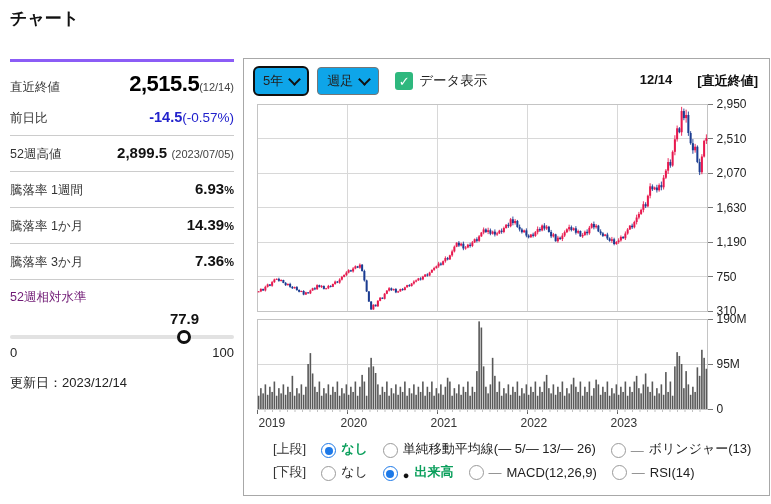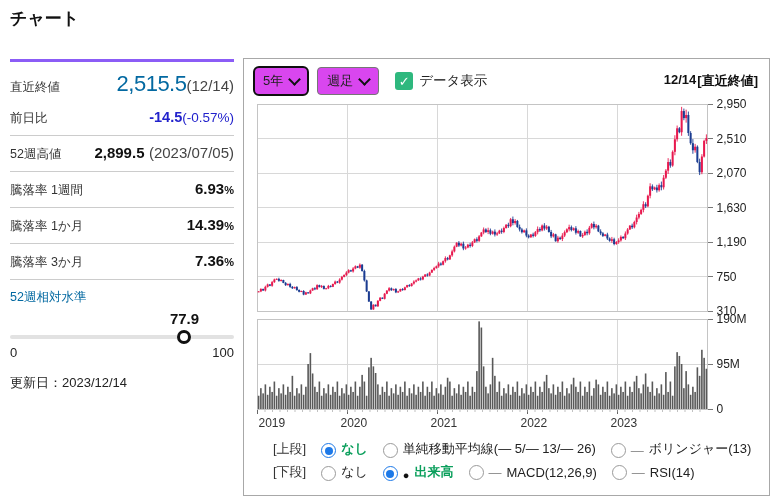--- a/index.html
+++ b/index.html
@@ -7,53 +7,53 @@
        font-family:"Liberation Sans","DejaVu Sans",sans-serif;color:#222;}
   .title{position:absolute;left:10px;top:7px;font-size:17px;font-weight:bold;color:#111;}
 
   
   .summary{position:absolute;left:10px;top:59px;width:224px;border-top:3px solid #8b5cf6;}
   .srow{display:flex;justify-content:space-between;align-items:baseline;
         padding:8px 0;border-bottom:1px solid #ccc;}
   .srow.no-line{border-bottom:none;padding:9px 0 3px;}
   .slabel{font-size:12.5px;color:#333;white-space:nowrap;}
   .sval{text-align:right;white-space:nowrap;}
-  .big{font-size:22px;font-weight:normal;color:#0369a1;letter-spacing:-0.5px;}
-  .sub{font-size:15px;color:#444;}
+  .big{font-size:22px;font-weight:bold;color:#000000;letter-spacing:-0.5px;}
+  .sub{font-size:11px;color:#444;}
   .val{font-size:15px;font-weight:bold;color:#111;}
   .unit{font-size:11px;font-weight:bold;color:#111;}
   .blue-val{font-size:14.5px;font-weight:bold;color:#2222cc;text-align:center;}
   .blue-sub{font-size:13.5px;color:#2222cc;}
-  .rel-label{padding:9px 0 2px;font-size:12.5px;color:#0369a1;}
+  .rel-label{padding:9px 0 2px;font-size:12.5px;color:#701a75;}
   .slider-wrap{position:relative;height:50px;margin-top:2px;}
   .slider-value{position:absolute;top:0;transform:translateX(-50%);
                 font-size:15px;font-weight:bold;color:#111;}
   .slider-track{position:absolute;top:25px;left:0;right:0;height:4px;
                 background:#e2e2e2;border-radius:2px;}
   .slider-knob{position:absolute;top:-5px;width:14px;height:14px;box-sizing:border-box;
                border:3px solid #111;background:#fff;border-radius:50%;transform:translateX(-50%);}
   .slider-scale{position:absolute;top:35px;left:0;right:0;display:flex;
                 justify-content:space-between;font-size:13px;color:#222;}
   .updated{text-align:left;font-size:13px;color:#222;margin-top:14px;}
 
   
   .panel{position:absolute;left:243px;top:58px;width:525px;height:436px;
          border:1px solid #a8a8a8;background:#fff;}
   .controls{position:absolute;left:9px;top:8px;right:11px;height:28px;
             display:flex;align-items:center;gap:8px;}
   .select{display:flex;align-items:center;border:1px solid #767676;border-radius:4px;
-          padding:4px 9px;font-size:13px;background:#d946ef;cursor:pointer;white-space:nowrap;}
+          padding:4px 9px;font-size:13px;background:#0ea5e9;cursor:pointer;white-space:nowrap;}
   .select.strong{border:2px solid #0f0f0f;border-radius:6px;padding:4px 8px;}
   .chev{width:7px;height:7px;border-right:2px solid #111;border-bottom:2px solid #111;
         transform:rotate(45deg);margin:-3px 0 0 7px;}
   .chk{display:flex;align-items:center;gap:6px;font-size:13.5px;margin-left:8px;cursor:pointer;}
   .cbox{width:18px;height:18px;background:#c9c9c9;border-radius:3px;color:#fff;
         font-size:13px;font-weight:bold;display:flex;align-items:center;justify-content:center;}
   .cbox.on{background:#2eb87e;}
-  .date-tag{margin-left:auto;font-size:13px;font-weight:bold;color:#111;display:flex;gap:1px;white-space:nowrap;}
+  .date-tag{margin-left:auto;font-size:13px;font-weight:bold;color:#111;display:flex;gap:25px;white-space:nowrap;}
   #chart-svg{position:absolute;left:0;top:0;}
   #chart-svg text{font-family:"Liberation Sans","DejaVu Sans",sans-serif;}
 
   
   .ind{position:absolute;left:29px;top:381px;display:flex;flex-direction:column;gap:5px;
        font-size:13px;color:#222;}
   .ind-row{display:flex;align-items:center;gap:15px;white-space:nowrap;}
   .bracket{color:#333;}
   .opt{display:flex;align-items:flex-end;gap:5px;cursor:pointer;}
   .radio{position:relative;box-sizing:border-box;width:15px;height:15px;flex:0 0 15px;

